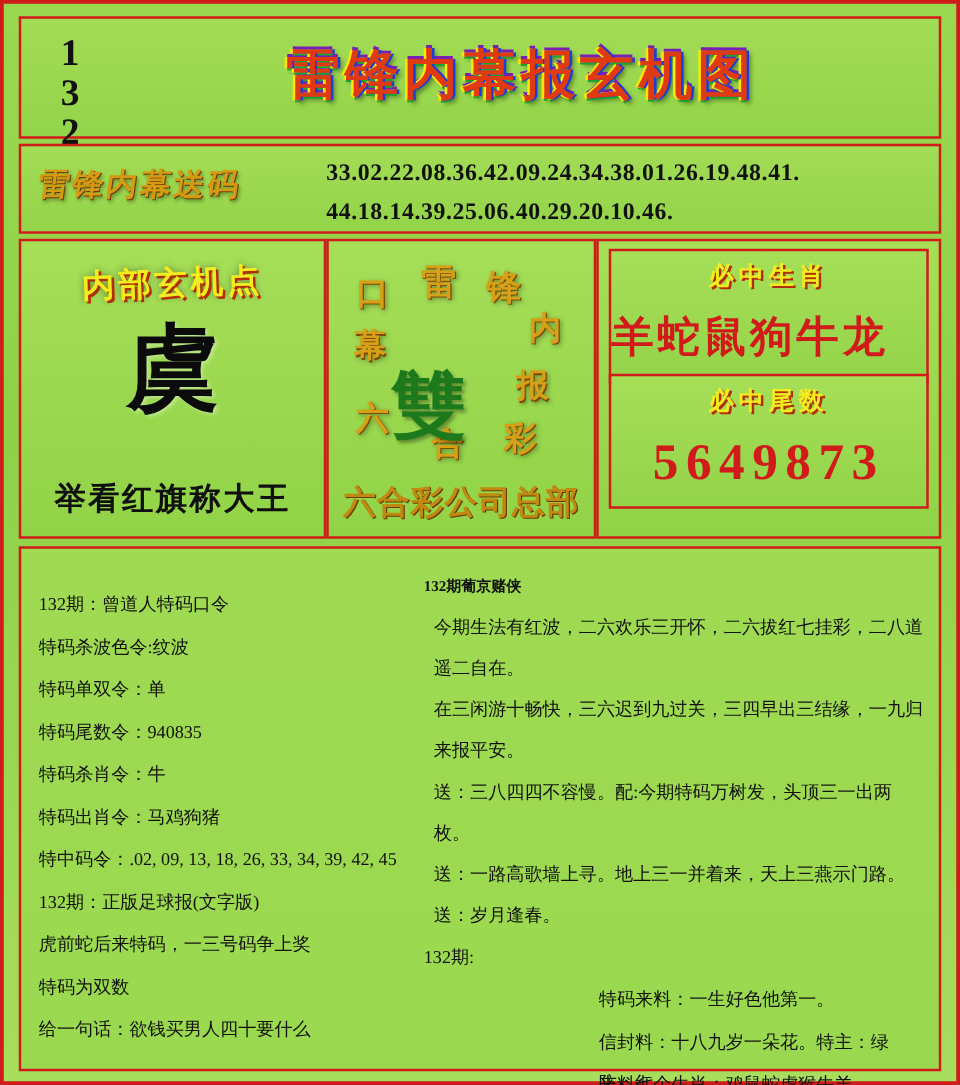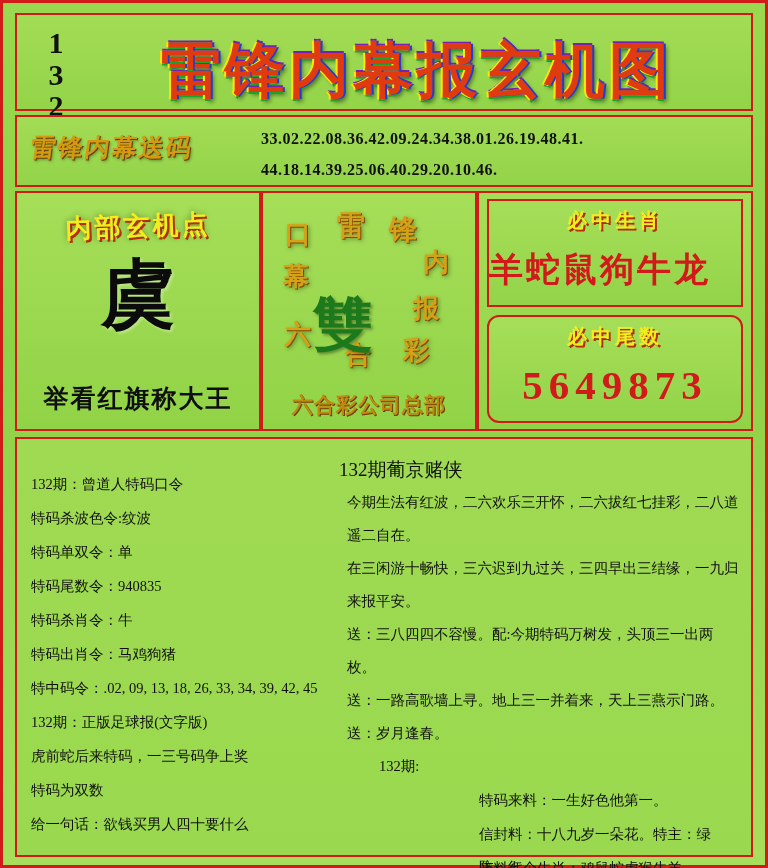--- a/index.html
+++ b/index.html
@@ -41,21 +41,21 @@
     text-align: center;
     letter-spacing: 0;
     font-family: "Liberation Serif", serif;
   }
   .issue-vert span { display:block; }
   .main-title {
     position: absolute;
     left: 80px; top: 16px;
     width: 640px;
     text-align: center;
-    font-size: 60px;
+    font-size: 43px;
     font-weight: bold;
     font-family: "Liberation Serif", serif;
     letter-spacing: 4px;
     color: #e03a10;
     text-shadow:
        2px 0 0 #1a3fd6,
       -2px 0 0 #f6e90a,
        0 2px 0 #1aa52a,
        0 -2px 0 #7a1fb5,
        3px 3px 4px rgba(0,0,0,.45);
@@ -79,21 +79,21 @@
     color: #d49a12;
     letter-spacing: 2px;
     text-shadow: 1px 1px 0 #6b3b06, 2px 2px 3px rgba(0,0,0,.35);
     transform: skewX(-8deg);
   }
   .nums-lines {
     position: absolute;
     left: 244px; top: 6px;
     width: 484px;
     color: #111;
-    font-size: 16px;
+    font-size: 19px;
     font-weight: bold;
     font-family: "Liberation Serif", serif;
     line-height: 31px;
     letter-spacing: 0.5px;
   }
   
   .mid-row {
     position: absolute;
     left: 12px; top: 188px;
     width: 738px; height: 240px;
@@ -156,40 +156,40 @@
     font-size: 60px;
     font-weight: bold;
     font-family: "Liberation Serif", serif;
     color: #1c7a1c;
     text-shadow: 2px 2px 3px rgba(0,0,0,.35);
   }
   .mid-bottom {
     position: absolute;
     bottom: 10px; left: 0; width: 100%;
     text-align: center;
-    font-size: 21px;
+    font-size: 26px;
     font-weight: bold;
     font-family: "Liberation Serif", serif;
     color: #c08a10;
     text-shadow: 1px 1px 0 #6b3b06;
     letter-spacing: 1px;
     margin-top: 37px;
   }
   
   .right-box {
     position: absolute;
     left: 8px;
     width: 256px;
     height: 108px;
     border: 2px solid #d11b1b;
     box-sizing: border-box;
     background: linear-gradient(180deg,#a6de58 0%, #93d449 100%);
   }
   .rb-top { top: 6px; }
-  .rb-bot { top: 122px; border-radius: 12px; }
+  .rb-bot { top: 106px; }
   .rb-title {
     position: absolute;
     top: 6px; left: 0; width: 100%;
     text-align: center;
     font-size: 20px;
     font-weight: bold;
     font-family: "Liberation Serif", serif;
     color: #f3ec1e;
     text-shadow: 2px 2px 0 #b32d06;
     letter-spacing: 4px;
@@ -234,27 +234,27 @@
   }
   .col-right {
     position: absolute;
     left: 322px; top: 14px;
     width: 400px;
     font-size: 14.5px;
     color: #101010;
     font-family: "Liberation Serif", serif;
     line-height: 33px;
   }
-  .cr-head { font-size: 19px; }
+  .cr-head { font-size: 12px; font-weight: bold; }
   .ind { padding-left: 8px; }
   .row-split {
     position: relative;
     height: 34px;
   }
-  .row-split .lft { position: absolute; left: 0; margin-left: 40px; }
+  .row-split .lft { position: absolute; left: 0; }
   .row-split .rgt { position: absolute; left: 140px; }
 </style>
 </head>
 <body>
 
 <div class="page">
 
   <div class="title-block">
     <div class="issue-vert">
       <span>1</span>

